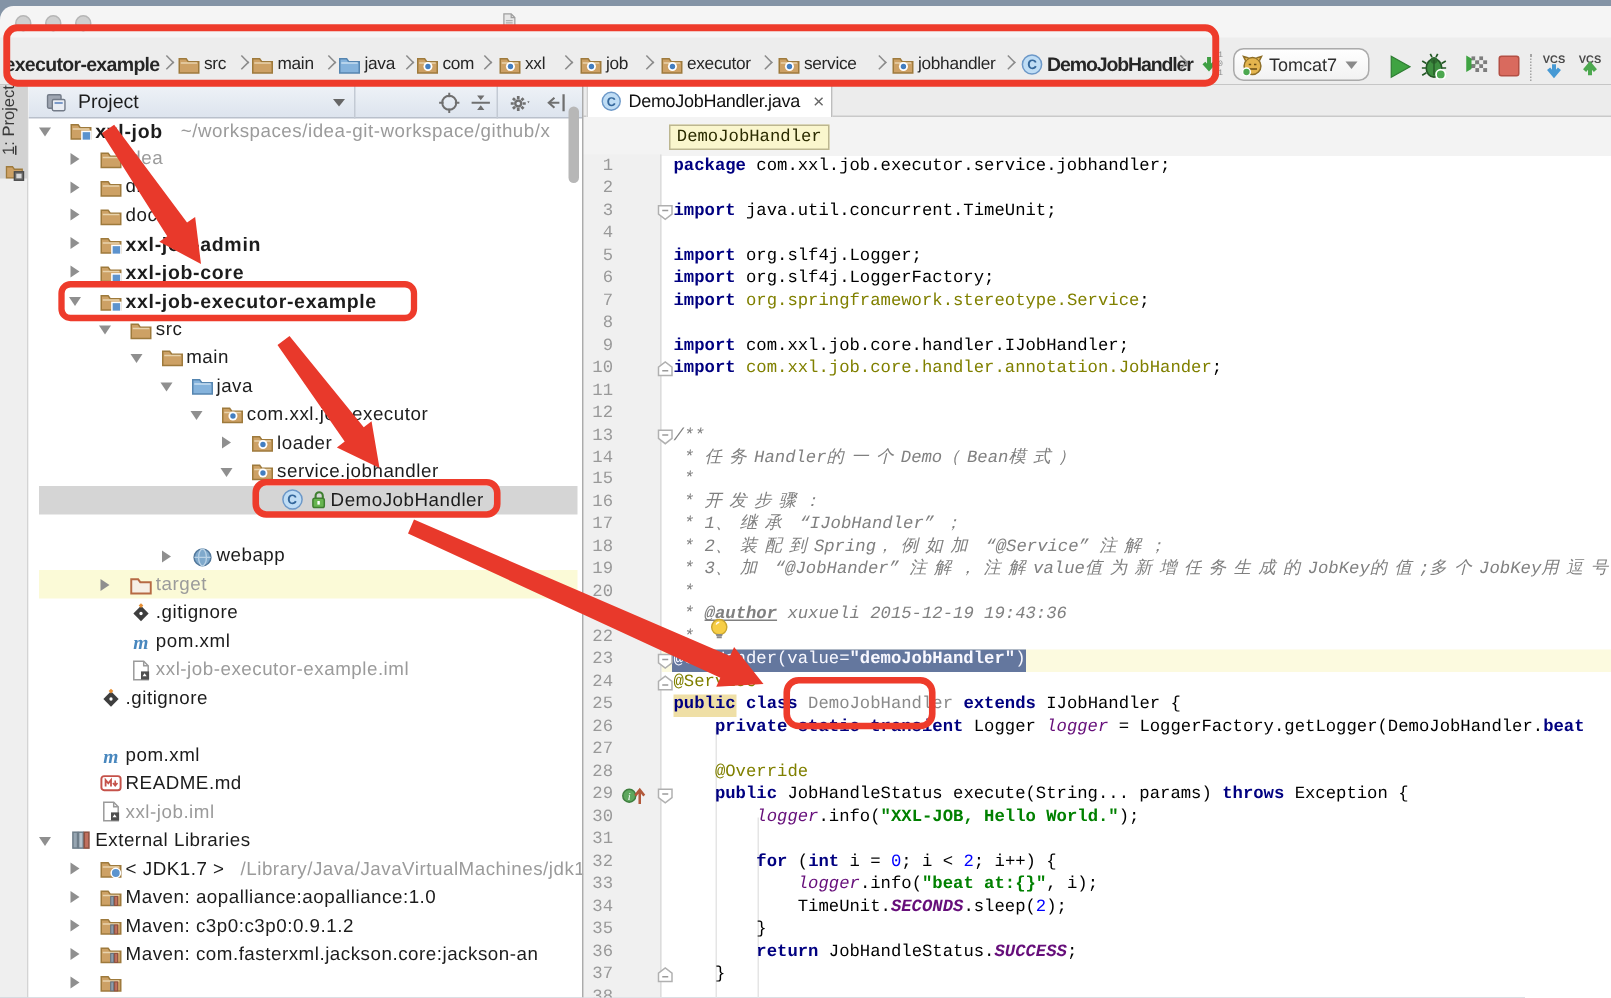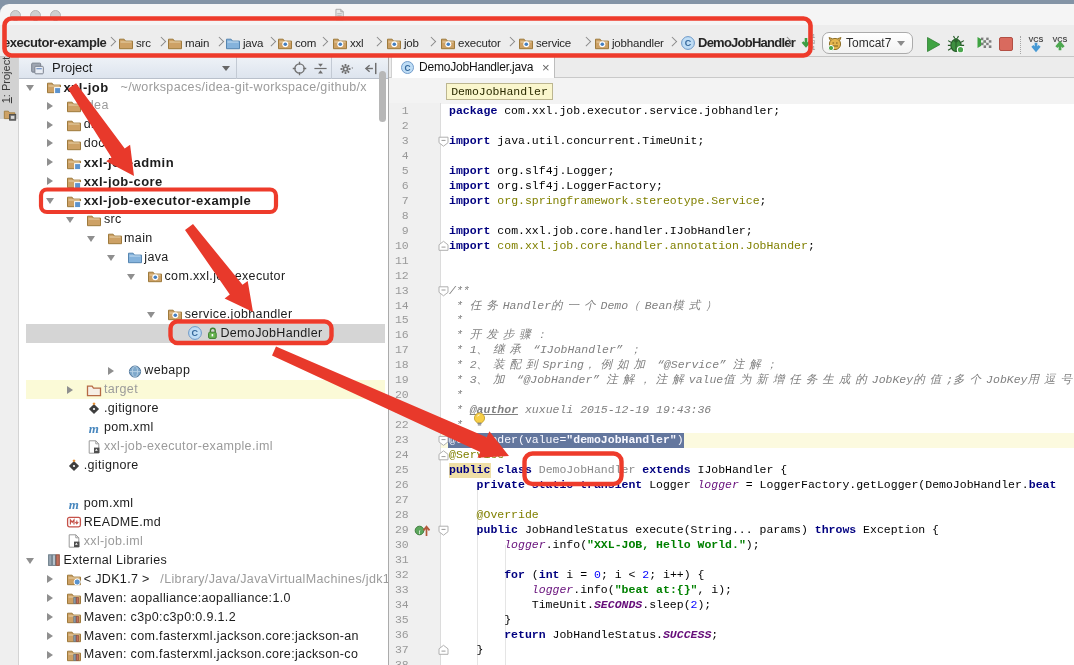--- a/index.html
+++ b/index.html
@@ -273,20 +273,26 @@
 <div class="row" style="top:190.9px"><i class="chd" style="left:87.8px"></i><svg style="position:absolute;left:107.8px;top:1.5px" width="16" height="16" viewBox="0 0 16 16">
         <path d="M1.5 4.2 h4.6 l1.4 1.9 h7 v7.6 h-13 z" fill="#85B3DC" stroke="#5585B0"></path>
         <path d="M2.5 7 h11" stroke="#C8DFF2" stroke-width="1"></path>
       </svg><span class="" style="left:125.3px">java</span></div>
 <div class="row" style="top:209.8px"><i class="chd" style="left:108.0px"></i><svg style="position:absolute;left:128.0px;top:1.5px" width="16" height="16" viewBox="0 0 16 16">
         <path d="M1.5 4.2 h4.6 l1.4 1.9 h7 v7.6 h-13 z" fill="#CDA165" stroke="#9E7A3C"></path>
         <path d="M2.5 7 h11" stroke="#E8D3AC" stroke-width="1"></path>
         <circle cx="8.3" cy="9.3" r="3" fill="#fff"></circle>
         <circle cx="8.3" cy="9.3" r="1.8" fill="#437EC0"></circle>
       </svg><span class="" style="left:145.5px">com.xxl.job.executor</span></div>
+<div class="row" style="top:228.7px"><i class="chr" style="left:129.2px"></i><svg style="position:absolute;left:148.2px;top:1.5px" width="16" height="16" viewBox="0 0 16 16">
+        <path d="M1.5 4.2 h4.6 l1.4 1.9 h7 v7.6 h-13 z" fill="#CDA165" stroke="#9E7A3C"></path>
+        <path d="M2.5 7 h11" stroke="#E8D3AC" stroke-width="1"></path>
+        <circle cx="8.3" cy="9.3" r="3" fill="#fff"></circle>
+        <circle cx="8.3" cy="9.3" r="1.8" fill="#437EC0"></circle>
+      </svg><span class="" style="left:165.7px">loader</span></div>
 <div class="row" style="top:247.7px"><i class="chd" style="left:128.2px"></i><svg style="position:absolute;left:148.2px;top:1.5px" width="16" height="16" viewBox="0 0 16 16">
         <path d="M1.5 4.2 h4.6 l1.4 1.9 h7 v7.6 h-13 z" fill="#CDA165" stroke="#9E7A3C"></path>
         <path d="M2.5 7 h11" stroke="#E8D3AC" stroke-width="1"></path>
         <circle cx="8.3" cy="9.3" r="3" fill="#fff"></circle>
         <circle cx="8.3" cy="9.3" r="1.8" fill="#437EC0"></circle>
       </svg><span class="" style="left:165.7px">service.jobhandler</span></div>
 <div class="row" style="top:266.6px"><div class="abs" style="left:7px;top:0;width:359px;height:19px;background:#d5d5d5"></div><svg style="position:absolute;left:168.4px;top:1.5px" width="16" height="16" viewBox="0 0 16 16">
         <circle cx="8" cy="8" r="6.4" fill="#BFDDF5" stroke="#6C98C8"></circle>
         <text x="8" y="11.2" font-size="9" font-weight="bold" text-anchor="middle" fill="#34679B" font-family="Liberation Sans">C</text>
       </svg><svg style="position:absolute;left:185px;top:1.5px" width="16" height="16" viewBox="0 0 16 16">
@@ -361,21 +367,21 @@
         <path d="M1.5 4.2 h4.6 l1.4 1.9 h7 v7.6 h-13 z" fill="#CDA165" stroke="#9E7A3C"></path>
         <path d="M2.5 7 h11" stroke="#E8D3AC" stroke-width="1"></path>
         <rect x="7.8" y="7.6" width="2" height="6" fill="#8E9DAC" stroke="#66727E" stroke-width="0.7"></rect>
         <rect x="10.4" y="7.6" width="2" height="6" fill="#C1705F" stroke="#8E5140" stroke-width="0.7"></rect>
       </svg><span class="" style="left:64.7px">Maven: com.fasterxml.jackson.core:jackson-an</span></div>
 <div class="row" style="top:588.4px"><i class="chr" style="left:28.2px"></i><svg style="position:absolute;left:47.2px;top:1.5px" width="16" height="16" viewBox="0 0 16 16">
         <path d="M1.5 4.2 h4.6 l1.4 1.9 h7 v7.6 h-13 z" fill="#CDA165" stroke="#9E7A3C"></path>
         <path d="M2.5 7 h11" stroke="#E8D3AC" stroke-width="1"></path>
         <rect x="7.8" y="7.6" width="2" height="6" fill="#8E9DAC" stroke="#66727E" stroke-width="0.7"></rect>
         <rect x="10.4" y="7.6" width="2" height="6" fill="#C1705F" stroke="#8E5140" stroke-width="0.7"></rect>
-      </svg><span class="" style="left:64.7px">Maven: com.fasterxml.jackson.core:jackson-co</span></div>
+      </svg></div>
 <div class="abs" style="left:359.5px;top:14px;width:7px;height:51px;background:#b7b7b7;border-radius:3.5px"></div>
 </div>
 <div class="abs" style="left:388px;top:57px;width:1px;height:608px;background:#ababab;z-index:5"></div>
 <div id="editor">
 <div id="tabbar">
       <div id="tab">
         <svg style="position:absolute;left:8px;top:3px" width="15" height="15" viewBox="0 0 16 16">
           <circle cx="8" cy="8" r="6.4" fill="#BFDDF5" stroke="#6C98C8"></circle>
           <text x="8" y="11.2" font-size="9" font-weight="bold" text-anchor="middle" fill="#34679B" font-family="Liberation Sans">C</text>
         </svg>

